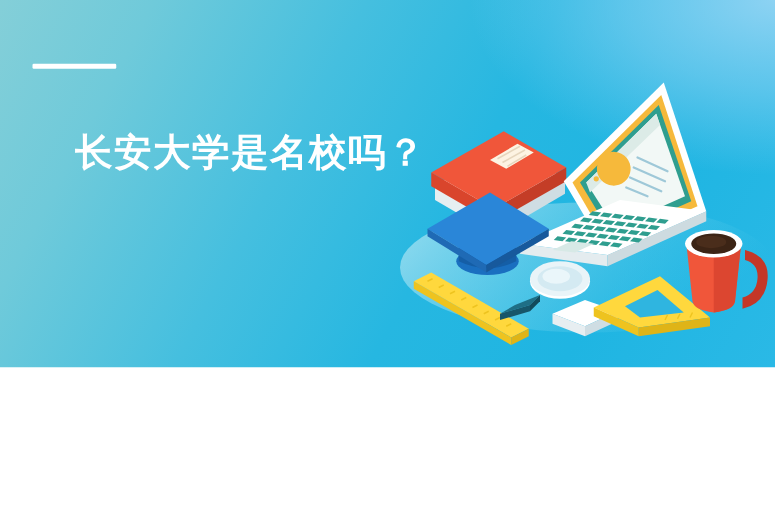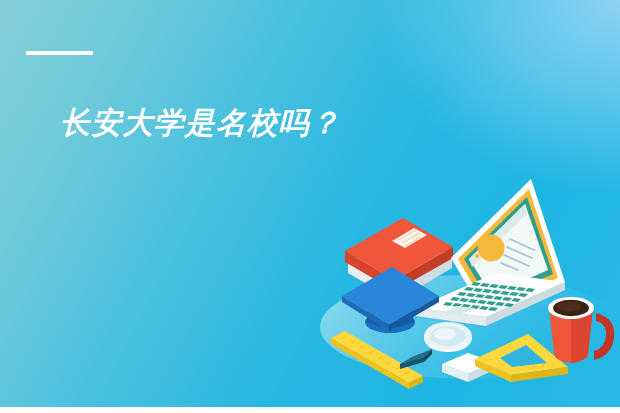--- a/index.html
+++ b/index.html
@@ -8,30 +8,29 @@
     padding: 0;
     background: #ffffff;
   }
   body {
     font-family: "Liberation Sans", "DejaVu Sans", sans-serif;
   }
 
   .banner {
     position: relative;
     width: 620px;
-    height: 407px;
+    height: 294px;
     overflow: hidden;
     background: linear-gradient(118deg,
                 #84cfd8 0%,
                 #6fcada 16%,
                 #45bfdf 38%,
                 #26b7e1 58%,
                 #1fb5e2 78%,
                 #2ab9e6 100%);
-    font-style: italic;
   }
   
   .banner::after {
     content: "";
     position: absolute;
     inset: 0;
     background: radial-gradient(ellipse 58% 70% at 100% 0%,
                 rgba(150, 213, 244, 0.92) 0%,
                 rgba(140, 210, 243, 0.55) 34%,
                 rgba(140, 210, 243, 0.0) 68%);

